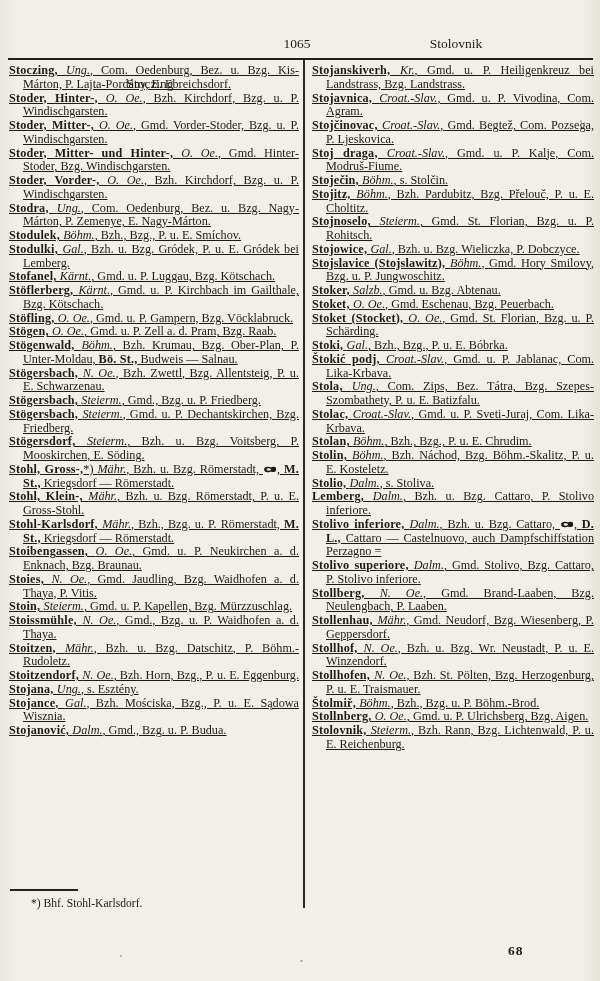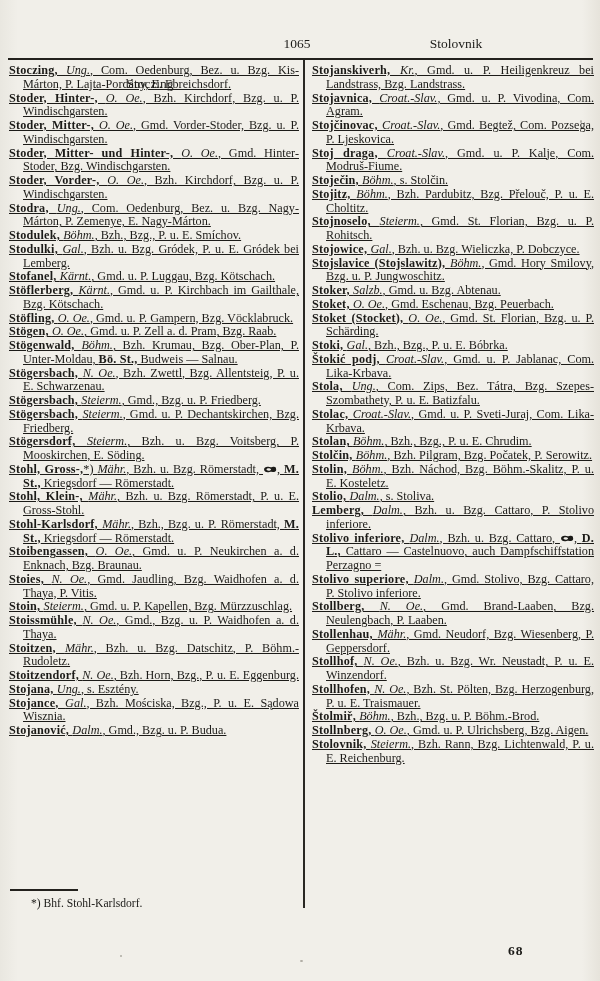--- a/index.html
+++ b/index.html
@@ -97,21 +97,20 @@
     <p class="entry"><span class="bold">Stojowice, </span><span class="ital">Gal.</span><span class="">, Bzh. u. Bzg. Wieliczka, P. Dobczyce.</span></p>
     <p class="entry"><span class="bold">Stojslavice (Stojslawitz), </span><span class="ital">Böhm.</span><span class="">, Gmd. Hory Smilovy, Bzg. u. P. Jungwoschitz.</span></p>
     <p class="entry"><span class="bold">Stoker, </span><span class="ital">Salzb.</span><span class="">, Gmd. u. Bzg. Abtenau.</span></p>
     <p class="entry"><span class="bold">Stoket, </span><span class="ital">O. Oe.</span><span class="">, Gmd. Eschenau, Bzg. Peuerbach.</span></p>
     <p class="entry"><span class="bold">Stoket (Stocket), </span><span class="ital">O. Oe.</span><span class="">, Gmd. St. Florian, Bzg. u. P. Schärding.</span></p>
     <p class="entry"><span class="bold">Stoki, </span><span class="ital">Gal.</span><span class="">, Bzh., Bzg., P. u. E. Bóbrka.</span></p>
     <p class="entry"><span class="bold">Štokić podj, </span><span class="ital">Croat.-Slav.</span><span class="">, Gmd. u. P. Jablanac, Com. Lika-Krbava.</span></p>
     <p class="entry"><span class="bold">Stola, </span><span class="ital">Ung.</span><span class="">, Com. Zips, Bez. Tátra, Bzg. Szepes-Szombathety, P. u. E. Batizfalu.</span></p>
     <p class="entry"><span class="bold">Stolac, </span><span class="ital">Croat.-Slav.</span><span class="">, Gmd. u. P. Sveti-Juraj, Com. Lika-Krbava.</span></p>
     <p class="entry"><span class="bold">Stolan, </span><span class="ital">Böhm.</span><span class="">, Bzh., Bzg., P. u. E. Chrudim.</span></p>
-    <p class="entry"><span class="bold">Stolčin, </span><span class="ital">Böhm.</span><span class="">, Bzh. Pilgram, Bzg. Počatek, P. Serowitz.</span></p>
     <p class="entry"><span class="bold">Stolin, </span><span class="ital">Böhm.</span><span class="">, Bzh. Náchod, Bzg. Böhm.-Skalitz, P. u. E. Kosteletz.</span></p>
     <p class="entry"><span class="bold">Stolio, </span><span class="ital">Dalm.</span><span class="">, s. Stoliva.</span></p>
     <p class="entry"><span class="bold">Lemberg, </span><span class="ital">Dalm.</span><span class="">, Bzh. u. Bzg. Cattaro, P. Stolivo inferiore.</span></p>
     <p class="entry"><span class="bold">Stolivo inferiore, </span><span class="ital">Dalm.</span><span class="">, Bzh. u. Bzg. Cattaro, </span><span class="horn"><svg viewBox="0 0 20 12">
           <path d="M1.5 6 C1.5 3 5 1.5 9 2.5 C12 3.2 13.5 2 15.5 2 C18 2 19 3.5 18.5 5 C19.5 7 18.5 9.5 16 9.5 C14 9.5 12.5 8.6 9.5 9.4 C5 10.5 1.5 9 1.5 6 Z M5 6 C5 7.5 8 8 10 7.3 C12 6.6 12 5.2 10 4.6 C8 4 5 4.5 5 6 Z"></path>
         </svg></span><span class="">, </span><span class="bold">D. L.,</span><span class=""> Cattaro — Castelnuovo, auch Dampfschiffstation Perzagno =</span></p>
     <p class="entry"><span class="bold">Stolivo superiore, </span><span class="ital">Dalm.</span><span class="">, Gmd. Stolivo, Bzg. Cattaro, P. Stolivo inferiore.</span></p>
     <p class="entry"><span class="bold">Stollberg, </span><span class="ital">N. Oe.</span><span class="">, Gmd. Brand-Laaben, Bzg. Neulengbach, P. Laaben.</span></p>
     <p class="entry"><span class="bold">Stollenhau, </span><span class="ital">Mähr.</span><span class="">, Gmd. Neudorf, Bzg. Wiesenberg, P. Geppersdorf.</span></p>
     <p class="entry"><span class="bold">Stollhof, </span><span class="ital">N. Oe.</span><span class="">, Bzh. u. Bzg. Wr. Neustadt, P. u. E. Winzendorf.</span></p>

